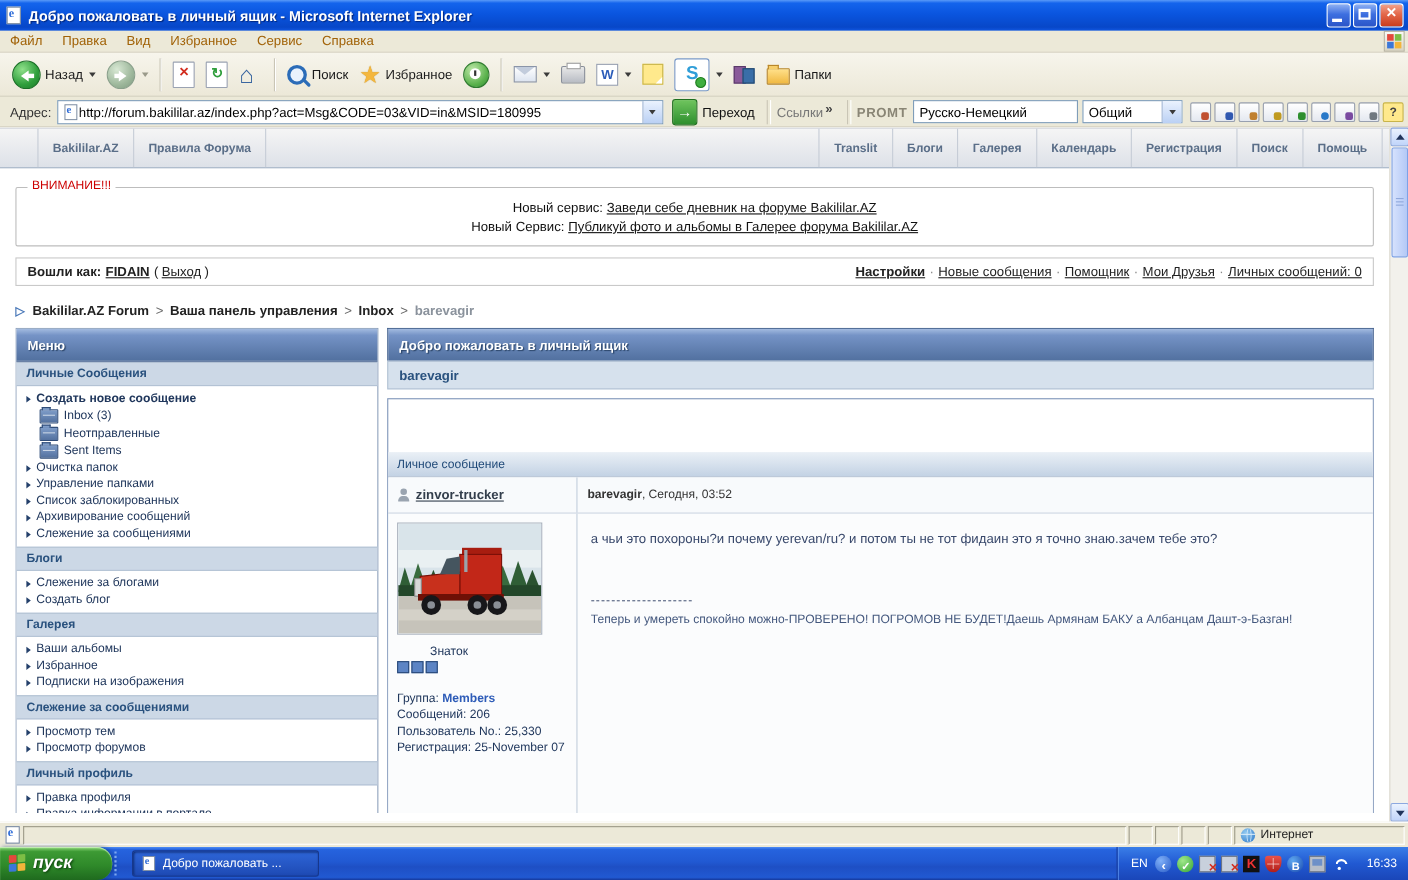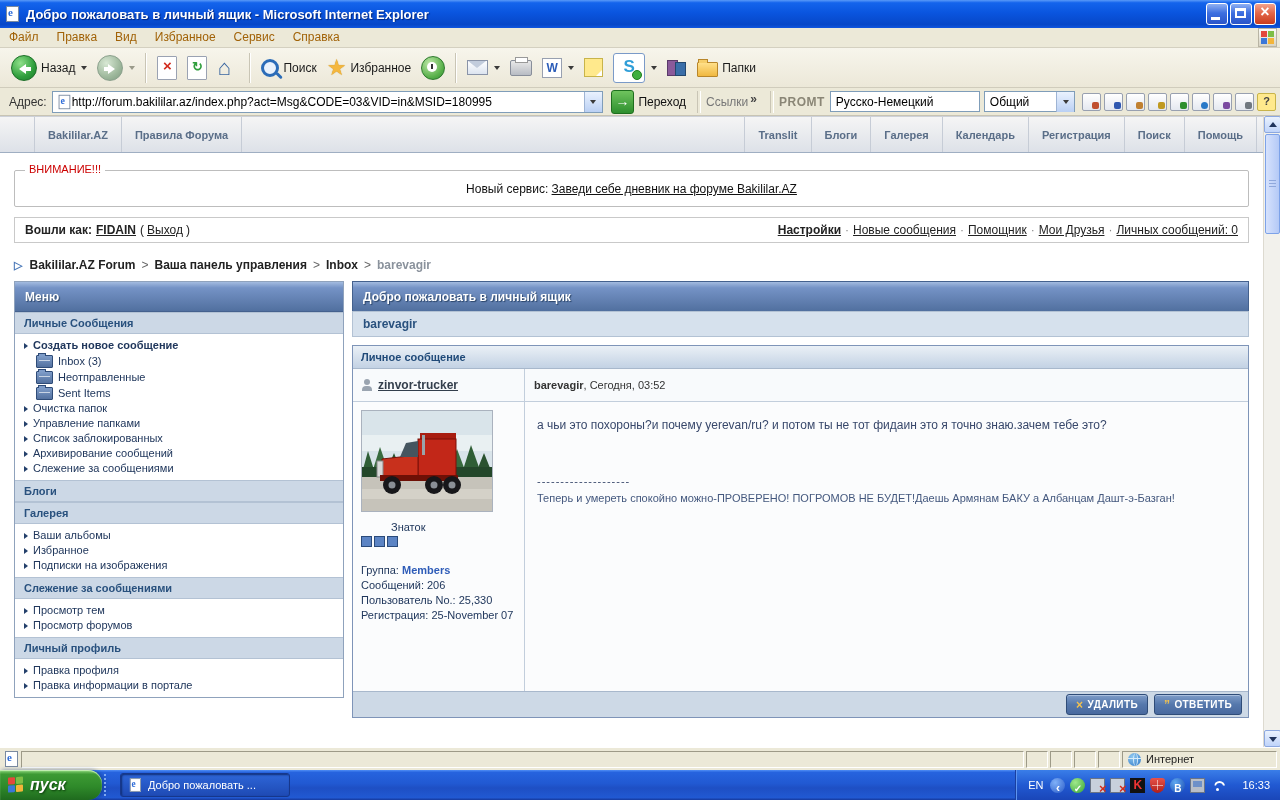--- a/index.html
+++ b/index.html
@@ -155,21 +155,21 @@
   .sb-item.fold{margin-left:12px;line-height:16px;}
   .fico{width:15px;height:11px;background:linear-gradient(180deg,#7E9CC8,#53719F);border:1px solid #2F4C78;border-radius:1px;position:relative;margin-right:5px;flex:none;}
   .fico::before{content:"";position:absolute;left:1px;top:-3px;width:6px;height:2px;background:#7E9CC8;border:1px solid #2F4C78;border-bottom:none;}
   .fico::after{content:"";position:absolute;left:2px;top:4px;right:2px;height:1px;background:#C8D4E4;}
 
   
   .maincol{flex:1;box-sizing:border-box;}
   .mainhdr{border:1px solid #44618E;border-bottom:none;}
   .subhdr{height:26px;background:#D6E1ED;border:1px solid #B3C2D4;color:#29517E;font-weight:bold;font-size:12px;display:flex;align-items:center;padding:0 10px;box-sizing:border-box;}
   .msgbox{margin-top:8px;border:1px solid #7E94B8;}
-  .msghdr{height:23px;background:linear-gradient(180deg,#EAF0F6 0%,#C3D2E4 100%);border-bottom:1px solid #A8B8CC;color:#1F4978;font-weight:bold;font-size:11px;display:flex;align-items:center;padding:0 8px;box-sizing:border-box;}
+  .msghdr{height:23px;background:linear-gradient(180deg,#EAF0F6 0%,#C3D2E4 100%);border-bottom:1px solid #A8B8CC;color:#1F4978;font-weight:normal;font-size:11px;display:flex;align-items:center;padding:0 8px;box-sizing:border-box;margin-top:48px;}
   .msgrow1{display:flex;height:32px;border-bottom:1px solid #C2CEDC;background:#F8FAFC;}
   .authcell{width:172px;border-right:1px solid #C2CEDC;display:flex;align-items:center;padding-left:8px;box-sizing:border-box;gap:5px;}
   .member-ico{width:12px;height:12px;position:relative;flex:none;}
   .member-ico::before{content:"";position:absolute;left:3px;top:0;width:6px;height:6px;border-radius:50%;background:#9AA4B0;}
   .member-ico::after{content:"";position:absolute;left:1px;bottom:0;width:10px;height:5px;border-radius:4px 4px 0 0;background:#9AA4B0;}
   .authname{font-size:12px;font-weight:bold;text-decoration:underline;color:#333E4C;}
   .tocell{flex:1;display:flex;align-items:center;padding-left:9px;font-size:11px;color:#333;}
   .tocell .toname{font-weight:bold;margin-right:0;}
   .msgrow2{display:flex;min-height:289px;background:#FBFCFD;}
   .infocell{width:172px;border-right:1px solid #C2CEDC;box-sizing:border-box;padding:8px;font-size:11px;color:#20375C;}
@@ -407,20 +407,24 @@
           <span class="fnav-item">Помощь</span>
         </span>
       </div>
 
       <div class="notice">
         <span class="notice-legend">ВНИМАНИЕ!!!</span>
         <div class="nline">
           <span>Новый сервис:</span>
           <span class="ulink">Заведи себе дневник на форуме Bakililar.AZ</span>
         </div>
+        <div class="nline">
+          <span>Новый Сервис:</span>
+          <span class="ulink">Публикуй фото и альбомы в Галерее форума Bakililar.AZ</span>
+        </div>
       </div>
 
       <div class="loginrow">
         <span class="lbold">Вошли как:</span>
         <span class="luser">FIDAIN</span>
         <span>(</span>
         <span class="lout">Выход</span>
         <span>)</span>
         <span class="login-right">
           <span class="ulink bold">Настройки</span><span class="lsep">·</span><span class="ulink">Новые сообщения</span><span class="lsep">·</span><span class="ulink">Помощник</span><span class="lsep">·</span><span class="ulink">Мои Друзья</span><span class="lsep">·</span><span class="ulink">Личных сообщений: 0</span>
@@ -477,20 +481,30 @@
                 <span class="arr"></span>
                 <span>Архивирование сообщений</span>
               </div>
             <div class="sb-item">
                 <span class="arr"></span>
                 <span>Слежение за сообщениями</span>
               </div>
           </div>
 
           <div class="sb-title">Блоги</div>
+          <div class="sb-items">
+            <div class="sb-item">
+                <span class="arr"></span>
+                <span>Слежение за блогами</span>
+              </div>
+            <div class="sb-item">
+                <span class="arr"></span>
+                <span>Создать блог</span>
+              </div>
+          </div>
 
           <div class="sb-title">Галерея</div>
           <div class="sb-items">
             <div class="sb-item">
                 <span class="arr"></span>
                 <span>Ваши альбомы</span>
               </div>
             <div class="sb-item">
                 <span class="arr"></span>
                 <span>Избранное</span>

